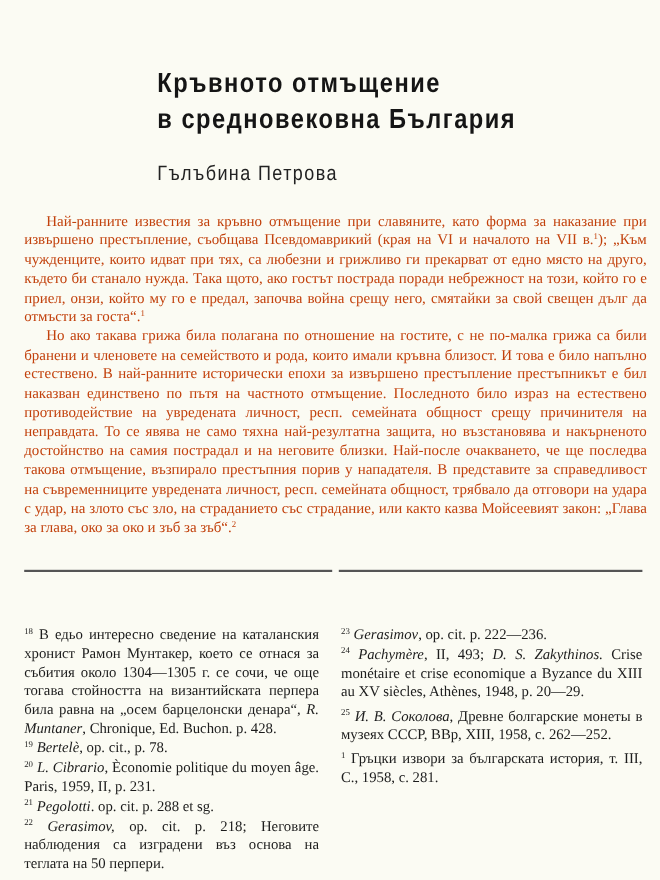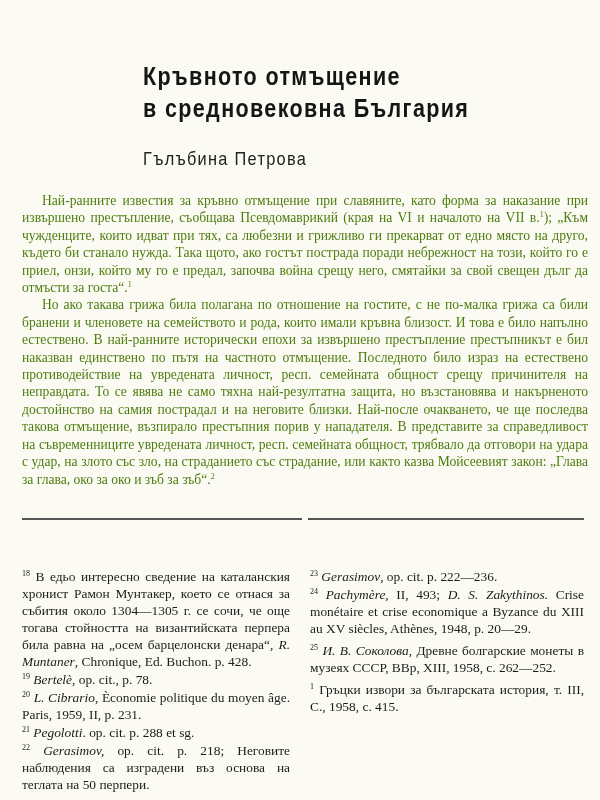--- a/index.html
+++ b/index.html
@@ -22,21 +22,21 @@
     .author {
       position: absolute; left: 143px; top: 148px;
       font-family: "Liberation Sans", sans-serif;
       font-size: 19px; letter-spacing: 1.5px; color: #222;
       transform: scaleX(0.86); transform-origin: left top;
       white-space: nowrap;
     }
     .body-text {
       position: absolute; left: 22px; top: 192px; width: 566px;
       font-size: 13.6px; line-height: 17.4px; text-align: justify;
-      color: #4d7c0f;
+      color: #c2410c;
     }
     .body-text p { margin: 0; text-indent: 20px; }
     sup { font-size: 8px; line-height: 0; vertical-align: 5px; }
     .rule {
       position: absolute; top: 518px; height: 2px; background: #555;
     }
     .rule.left { left: 22px; width: 280px; }
     .rule.right { left: 308px; width: 276px; }
     .notes {
       position: absolute; top: 524px; width: 268px;
@@ -79,16 +79,16 @@
     <div class="note"><sup>19</sup> <i>Bertelè</i><span>, op. cit., p. 78.</span></div>
     <div class="note"><sup>20</sup> <i>L. Cibrario</i><span>, Èconomie politique du moyen âge. Paris, 1959, II, p. 231.</span></div>
     <div class="note"><sup>21</sup> <i>Pegolotti</i><span>. op. cit. p. 288 et sg.</span></div>
     <div class="note"><sup>22</sup> <i>Gerasimov,</i><span> op. cit. p. 218; Неговите наблюдения са изградени въз основа на теглата на 50 перпери.</span></div>
   </div>
 
   <div class="notes right">
     <div class="note"><sup>23</sup> <i>Gerasimov</i><span>, op. cit. p. 222—236.</span></div>
     <div class="note gap"><sup>24</sup> <i>Pachymère</i><span>, II, 493; </span><i>D. S. Zakythinos.</i><span> Crise monétaire et crise economique a Byzance du XIII au XV siècles, Athènes, 1948, p. 20—29.</span></div>
     <div class="note gap"><sup>25</sup> <i>И. В. Соколова</i><span>, Древне болгарские монеты в музеях СССР, ВВр, XIII, 1958, с. 262—252.</span></div>
-    <div class="note gap"><sup>1</sup> <span>Гръцки извори за българската история, т. III, С., 1958, с. 415.</span></div>
+    <div class="note gap"><sup>1</sup> <span>Гръцки извори за българската история, т. III, С., 1958, с. 281.</span></div>
   </div>
 
 </div>
 
 </body></html>

